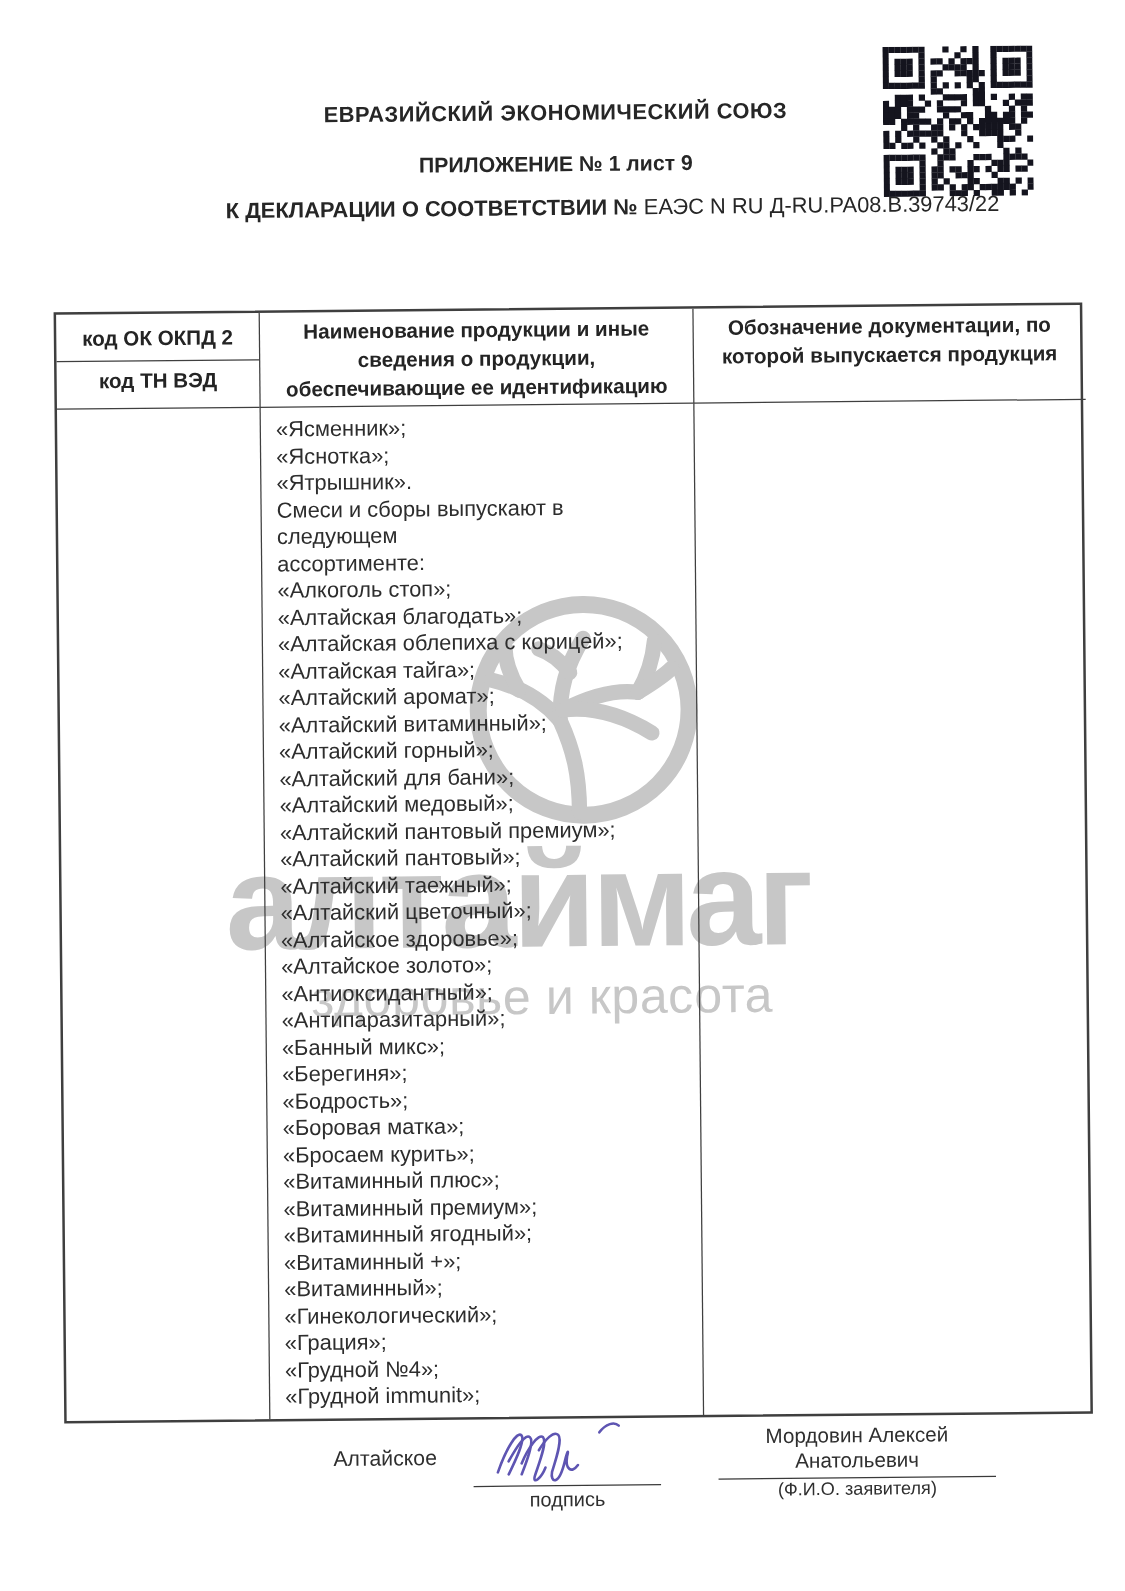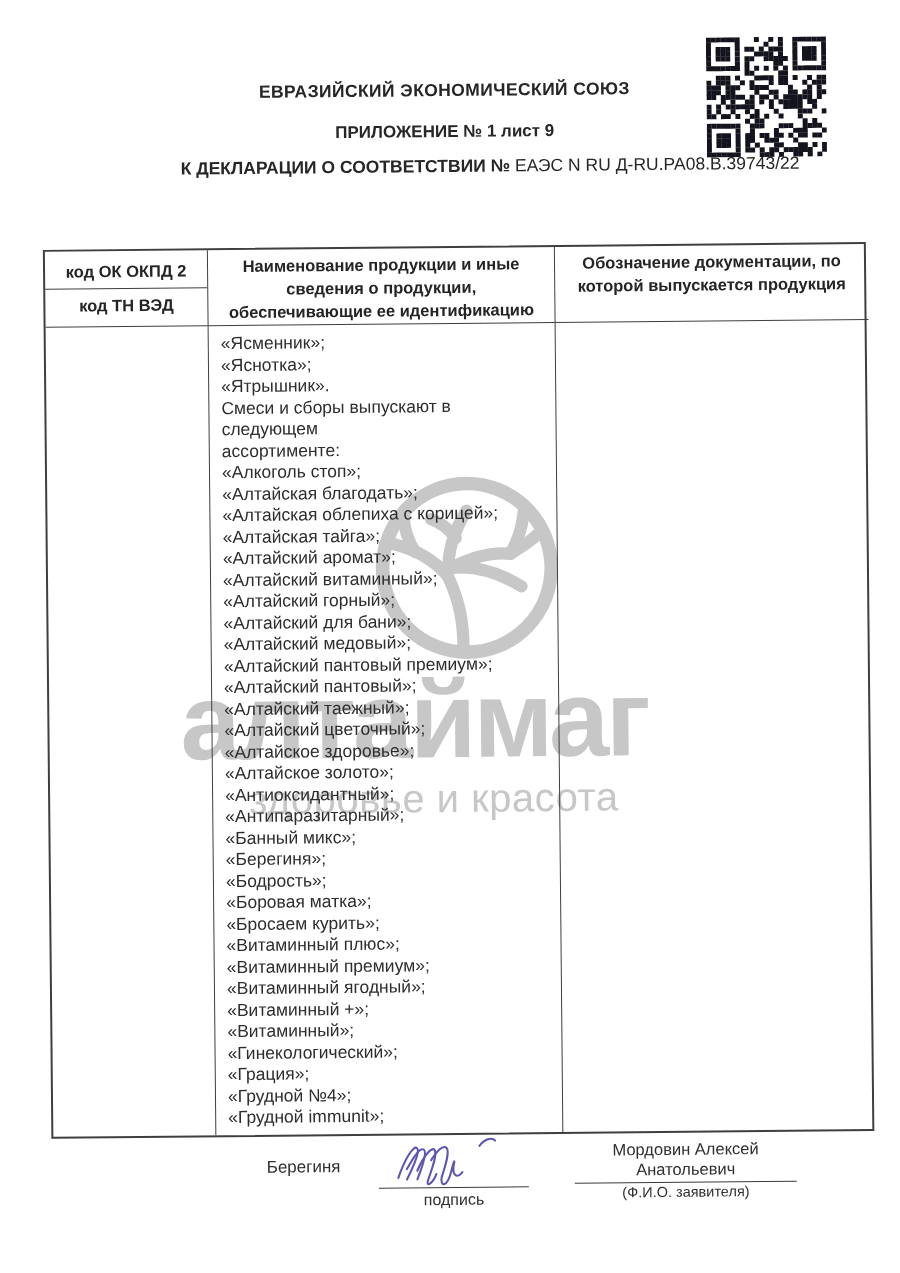--- a/index.html
+++ b/index.html
@@ -461,21 +461,21 @@
 «Витаминный +»;
 «Витаминный»;
 «Гинекологический»;
 «Грация»;
 «Грудной №4»;
 «Грудной immunit»;</div>
     </div>
     <div class="cell c-body c-left"></div>
   </div>
 
-  <div class="applicant">Берегиня</div>
+  <div class="applicant">Алтайское</div>
 
   <div class="sigblock">
     <svg viewBox="0 0 140 60" stroke-width="2.4" stroke-linecap="round">
       <path d="M6,50 C14,28 24,12 28,16 C32,20 22,40 16,52"></path>
       <path d="M16,40 C24,26 32,14 36,18 C40,22 32,42 28,52"></path>
       <path d="M28,42 C34,28 44,14 48,18 C52,23 44,42 40,54 C38,62 46,56 50,46"></path>
       <path d="M44,30 C50,20 58,12 62,16 C66,20 60,38 56,50 C54,60 62,64 68,40 C70,32 72,28 70,36 C68,48 74,52 80,44"></path>
       <path d="M100,14 C106,6 114,4 118,8"></path>
     </svg>
     <div class="sigline"></div>

